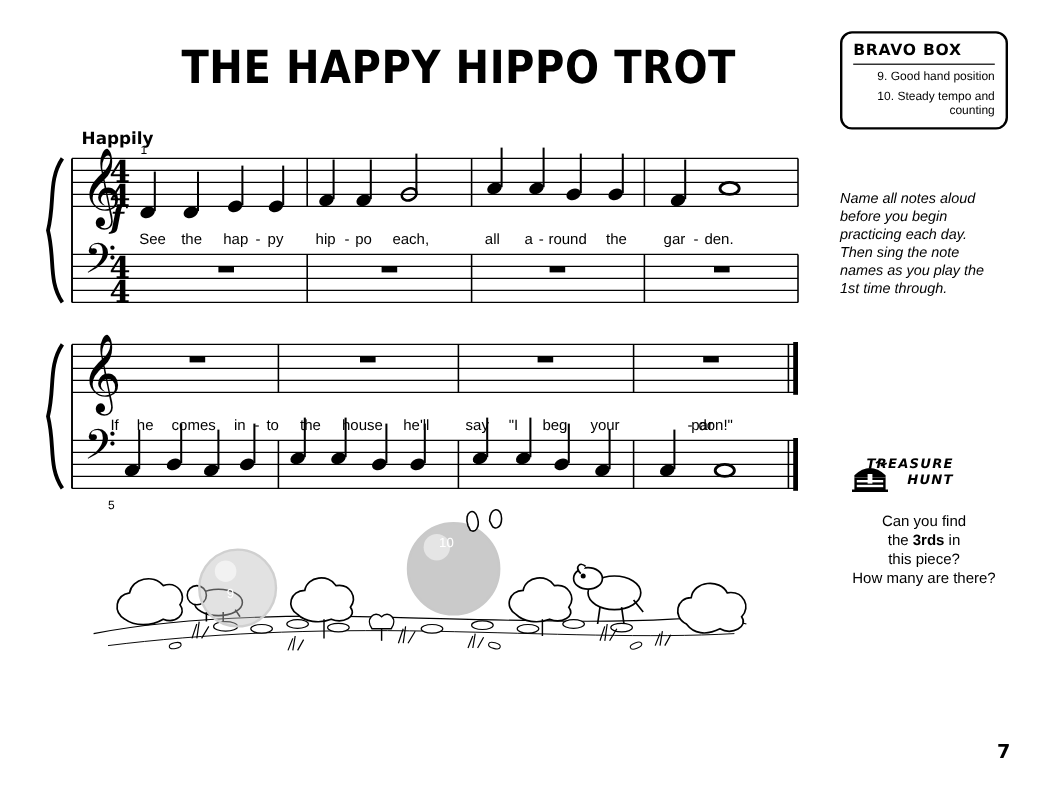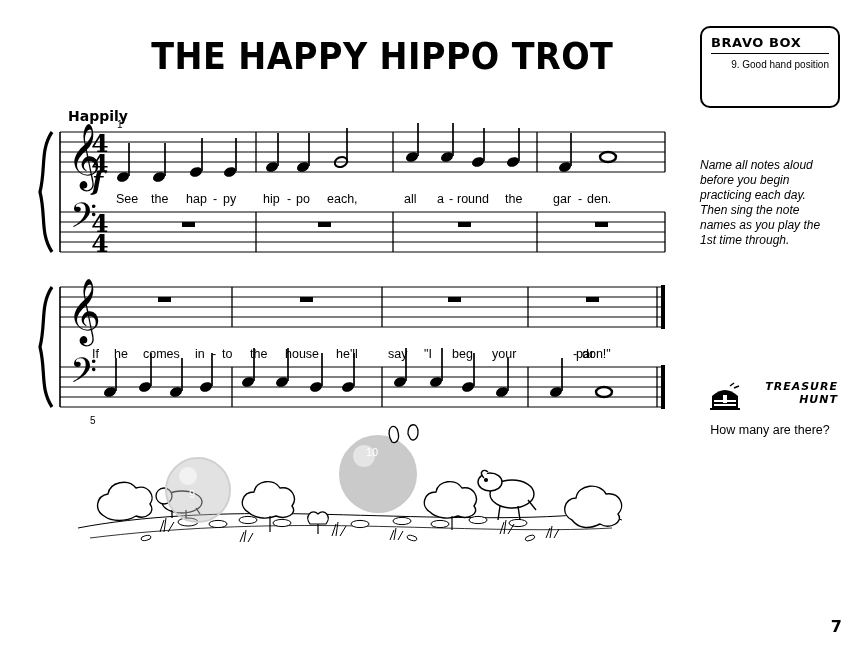--- a/index.html
+++ b/index.html
@@ -90,21 +90,21 @@
     position: absolute;
     left: 22px;
     top: 2px;
     width: 116px;
     font-family: "DejaVu Sans", sans-serif;
     font-style: italic;
     font-weight: bold;
     font-size: 11px;
     letter-spacing: 1px;
     line-height: 13px;
-    text-align: right;
+    text-align: left;
   }
   #treasure-hunt .th-icon {
     position: absolute;
     left: 8px;
     top: 4px;
   }
   #treasure-hunt .th-q {
     font-size: 12.5px;
     line-height: 16px;
     margin-top: 4px;
@@ -148,42 +148,48 @@
 </style>
 </head>
 <body>
 
 <div id="page-title">THE HAPPY HIPPO TROT</div>
 
 <div id="bravo-box">
   <div class="bb-title">BRAVO BOX</div>
   <hr>
   <div class="bb-item">9. Good hand position</div>
+  <div class="bb-item">10. Steady tempo and counting</div>
 </div>
 
 <div id="side-note">Name all notes aloud before you begin practicing each day. Then sing the note names as you play the 1st time through.</div>
 
 <div id="treasure-hunt">
   <div class="th-head">
     <span class="th-icon">
       <svg width="34" height="30" viewBox="0 0 34 30">
         <path d="M4 14 Q17 2 30 14 L30 16 L4 16 Z" fill="#000"></path>
         <rect x="4" y="16" width="26" height="11" fill="#000"></rect>
         <rect x="6" y="18" width="22" height="2" fill="#fff"></rect>
         <rect x="6" y="22" width="22" height="2" fill="#fff"></rect>
         <rect x="15" y="13" width="4" height="8" fill="#fff"></rect>
         <path d="M2 27 L32 27" stroke="#000" stroke-width="2"></path>
         <path d="M22 4 L26 1" stroke="#000" stroke-width="1.4"></path>
         <path d="M26 6 L31 4" stroke="#000" stroke-width="1.4"></path>
       </svg>
     </span>
     <span class="th-label">
       <span>TREASURE</span><br>
-      <span style="display:inline-block;">HUNT</span>
+      <span style="display:inline-block;margin-left:34px">HUNT</span>
     </span>
+  </div>
+  <div class="th-q">
+    <span>Can you find</span><br>
+    <span>the </span><b>3rds</b><span> in</span><br>
+    <span>this piece?</span>
   </div>
   <div class="th-q2">How many are there?</div>
 </div>
 
 <div id="tempo-mark">Happily</div>
 
 <svg id="score" width="700" height="440">
   <defs>
     <g id="noteheadQ">
       <ellipse cx="0" cy="0" rx="6.2" ry="4.6" transform="rotate(-22)" fill="#000"></ellipse>

